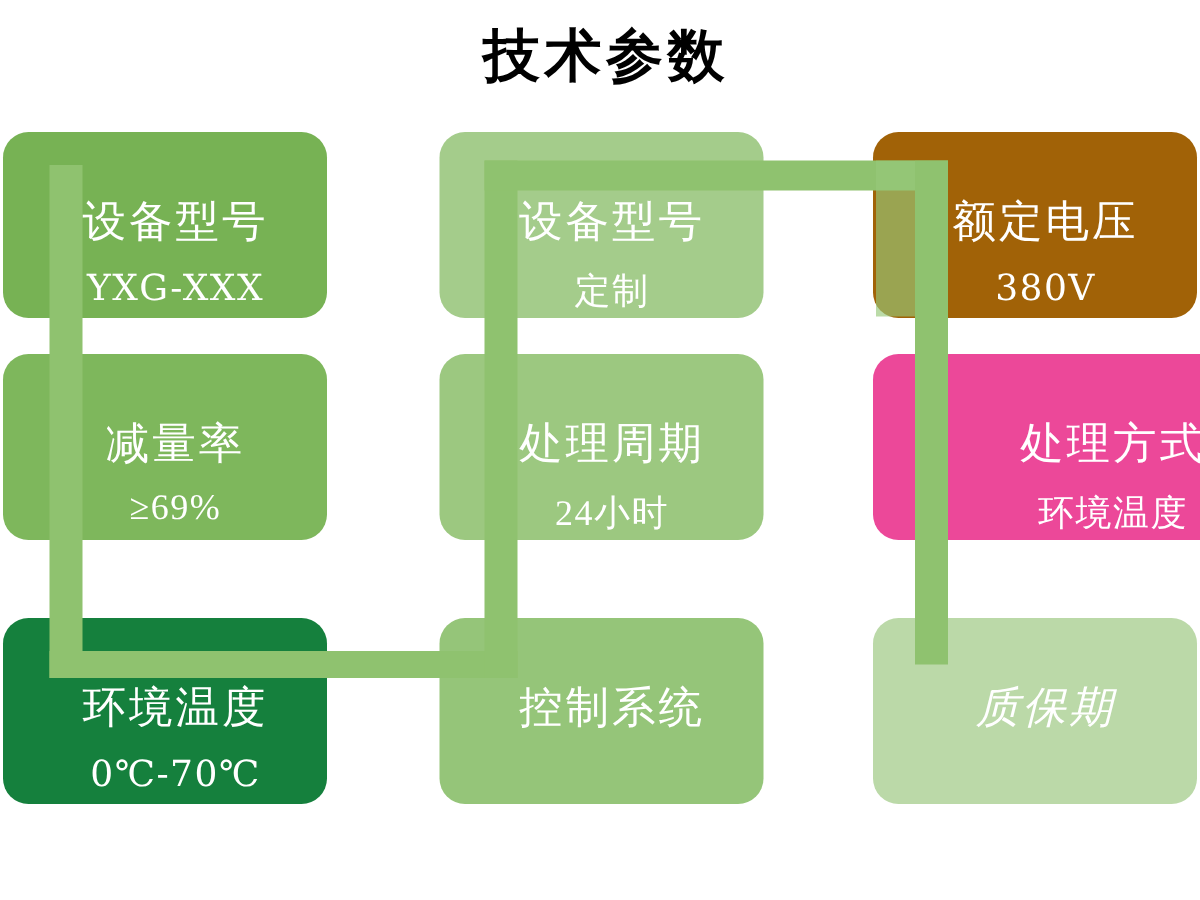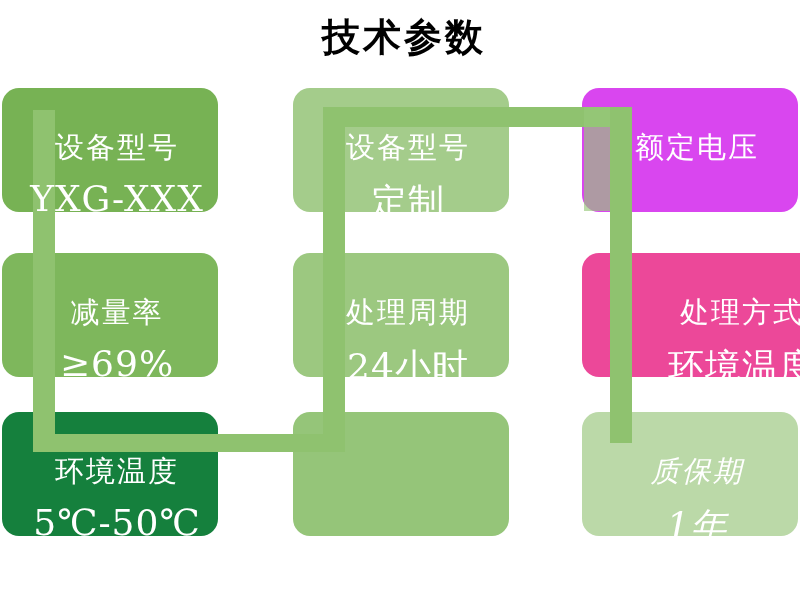--- a/index.html
+++ b/index.html
@@ -21,32 +21,32 @@
     color: #000000;
   }
 
   
   .box {
     position: absolute;
     width: 216px; height: 124px;
     border-radius: 17px;
   }
   .c1 { left: 2px; }  .c2 { left: 293px; }  .c3 { left: 582px; }
-  .r1 { top: 88px; }  .r2 { top: 253px; }  .r3 { top: 412px; }
+  .r1 { top: 88px; }  .r2 { top: 236px; font-family: Liberation Serif, serif; }  .r3 { top: 412px; }
 
   .box-inner {
     position: relative;
     z-index: 2;
     padding-top: 23px;
     padding-left: 14px;
     text-align: center;
     color: #ffffff;
   }
   .box-label { display: block; font-size: 29px; letter-spacing: 2px; margin-top: 17px; }
-  .box-value { display: block; font-size: 36px; margin-top: 10px; letter-spacing: 1px; }
+  .box-value { display: block; font-size: 24px; margin-top: 10px; letter-spacing: 1px; }
 
   
   .seg { position: absolute; z-index: 1; }
   #seg-a     { left: 33px;  top: 110px; width: 22px;  height: 342px; }
   #seg-b     { left: 33px;  top: 434px; width: 312px; height: 18px;  }
   #seg-c     { left: 323px; top: 107px; width: 22px;  height: 345px; }
   #seg-d     { left: 323px; top: 107px; width: 309px; height: 20px;  }
   #seg-elbow { left: 584px; top: 107px; width: 26px;  height: 104px; }
   #seg-e     { left: 610px; top: 107px; width: 22px;  height: 336px; }
 </style>
@@ -62,23 +62,24 @@
       <span class="box-label">设备型号</span>
       <span class="box-value">YXG-XXX</span>
     </div>
   </div>
   <div class="box c2 r1" style="background: rgb(164, 204, 139);">
     <div class="box-inner">
       <span class="box-label">设备型号</span>
       <span class="box-value">定制</span>
     </div>
   </div>
-  <div class="box c3 r1" style="background: #d946ef;">
+  <div class="box c3 r1" style="background: #a16207;">
     <div class="box-inner">
       <span class="box-label">额定电压</span>
+      <span class="box-value">380V</span>
     </div>
   </div>
 
   <div class="box c1 r2" style="background: rgb(126, 183, 92);">
     <div class="box-inner">
       <span class="box-label">减量率</span>
       <span class="box-value">≥69%</span>
     </div>
   </div>
   <div class="box c2 r2" style="background: rgb(156, 200, 128);">
@@ -90,31 +91,31 @@
   <div class="box c3 r2" style="background: #ec4899; padding-left: 45px;">
     <div class="box-inner">
       <span class="box-label">处理方式</span>
       <span class="box-value">环境温度</span>
     </div>
   </div>
 
   <div class="box c1 r3" style="background: #15803d;">
     <div class="box-inner">
       <span class="box-label">环境温度</span>
-      <span class="box-value">5℃-50℃</span>
+      <span class="box-value">0℃-70℃</span>
     </div>
   </div>
   <div class="box c2 r3" style="background: rgb(149, 197, 121);">
     <div class="box-inner">
+      <span class="box-label">控制系统</span>
     </div>
   </div>
   <div class="box c3 r3" style="background: rgb(187, 217, 168); font-style: italic;">
     <div class="box-inner">
       <span class="box-label">质保期</span>
-      <span class="box-value">1年</span>
     </div>
   </div>
 
   <div class="seg" id="seg-a" style="background: rgb(143, 194, 111);"></div>
   <div class="seg" id="seg-b" style="background: rgb(143, 194, 111);"></div>
   <div class="seg" id="seg-c" style="background: rgb(143, 194, 111);"></div>
   <div class="seg" id="seg-d" style="background: rgb(143, 194, 111);"></div>
   <div class="seg" id="seg-elbow" style="background: rgba(150, 199, 122, 0.65);"></div>
   <div class="seg" id="seg-e" style="background: rgb(143, 194, 111);"></div>
 

